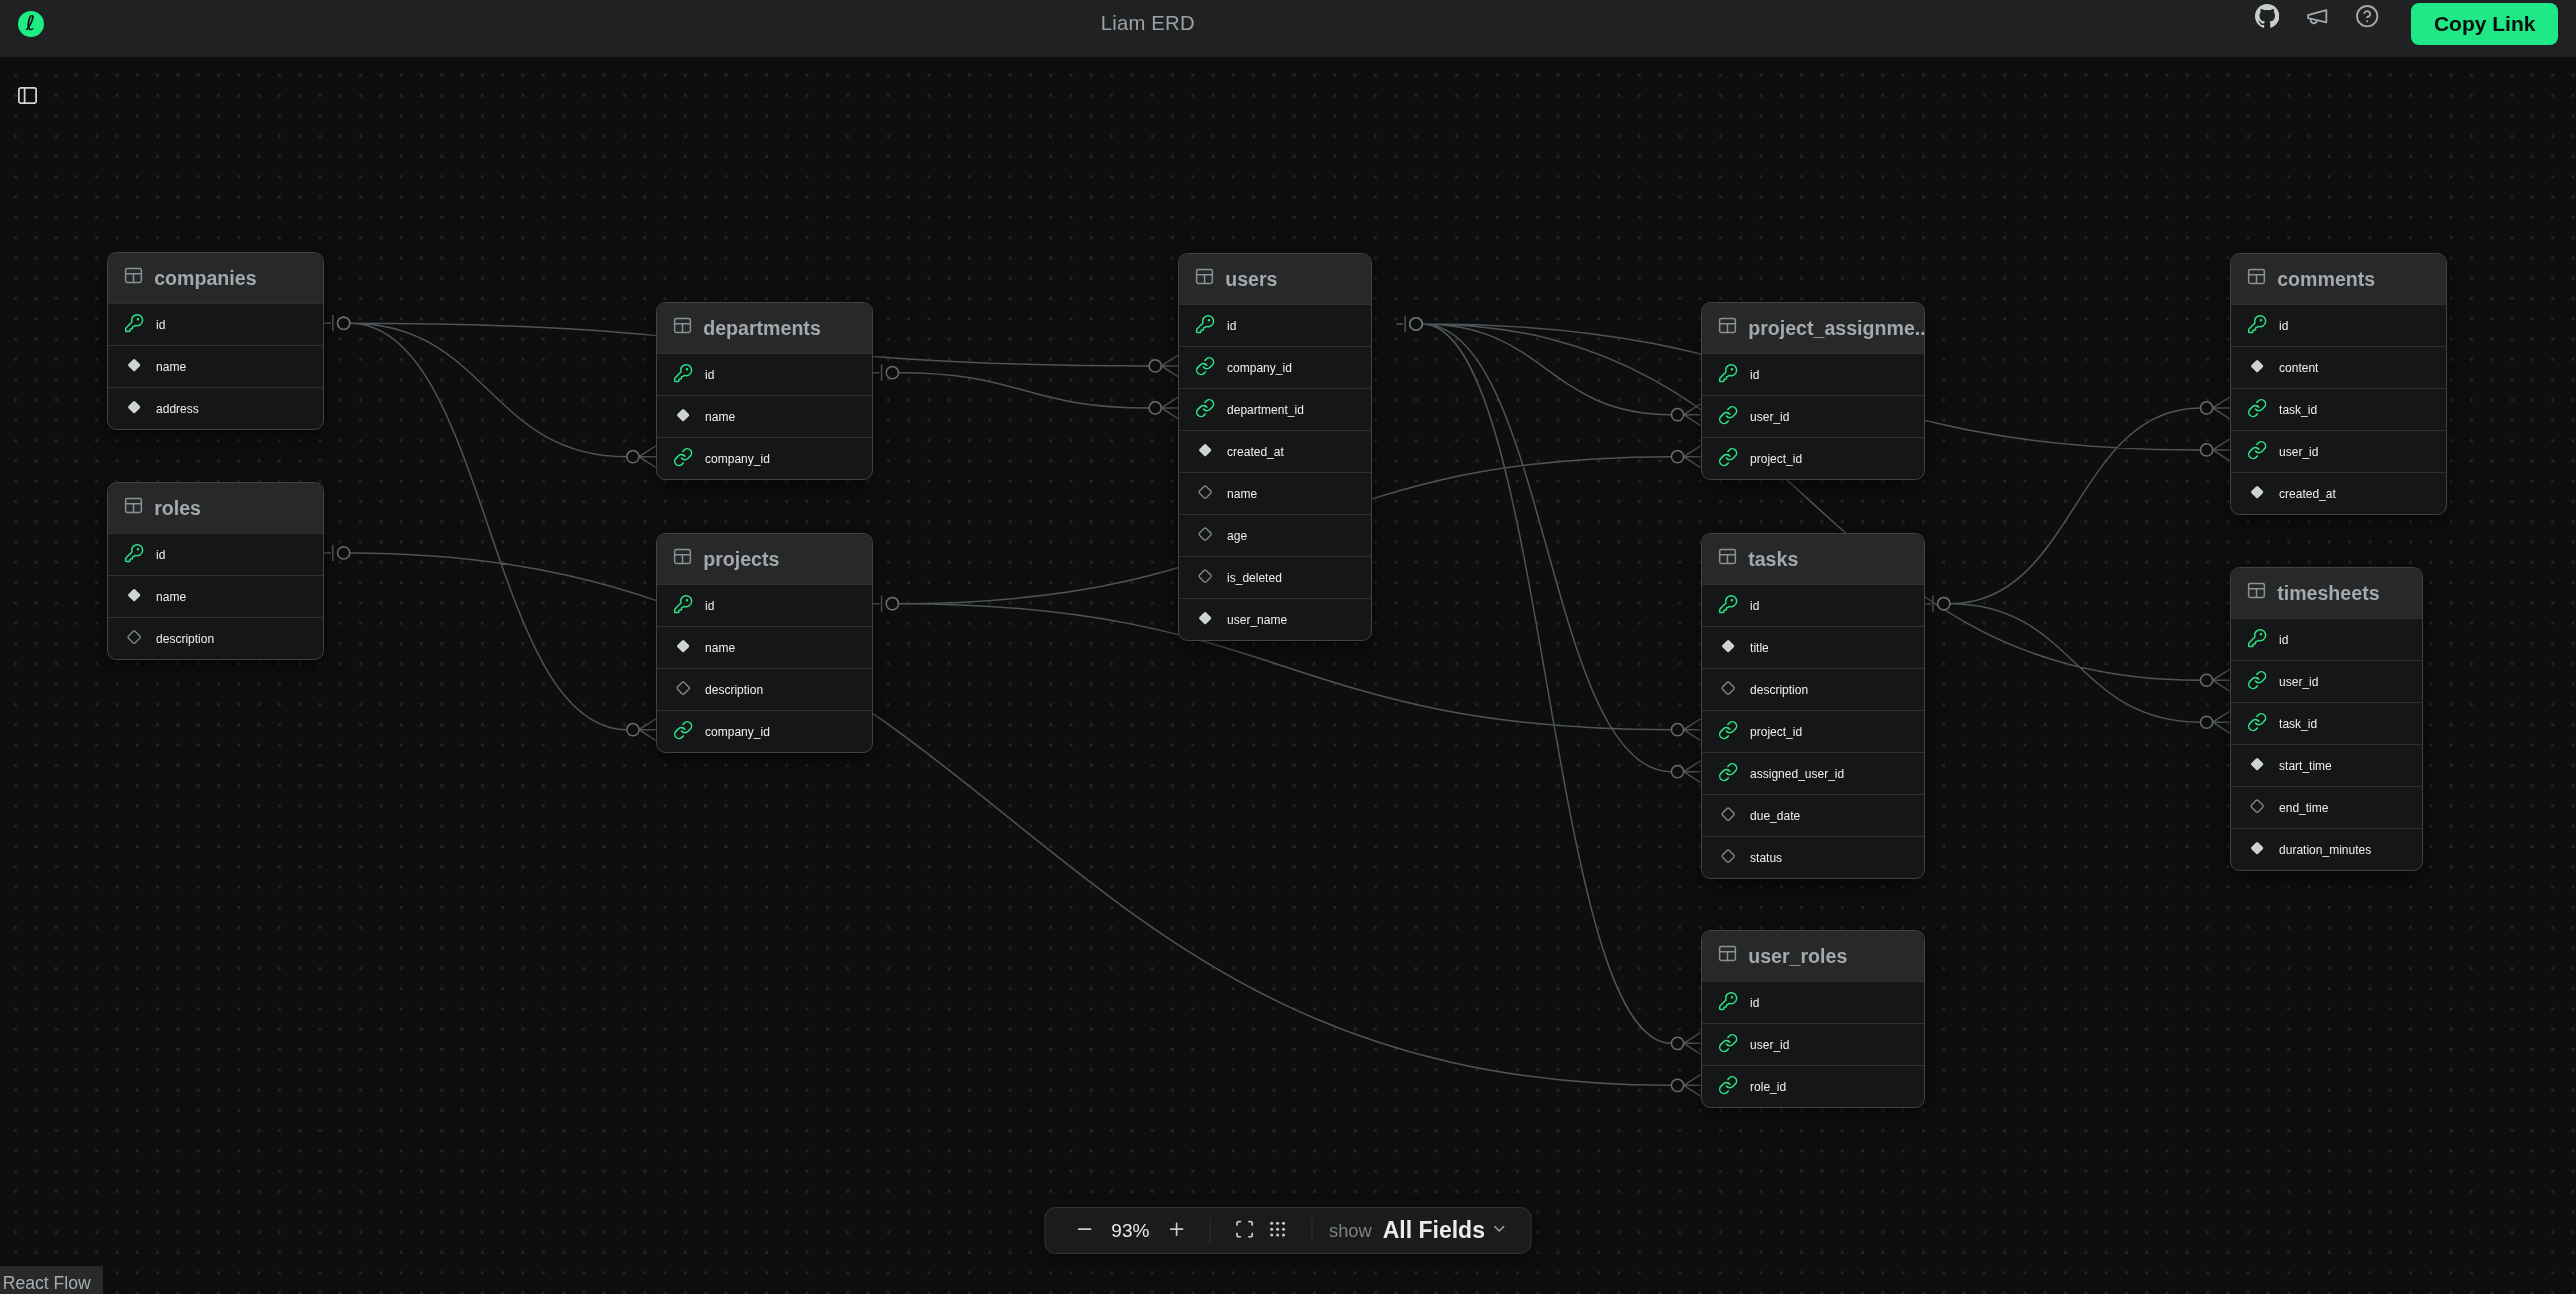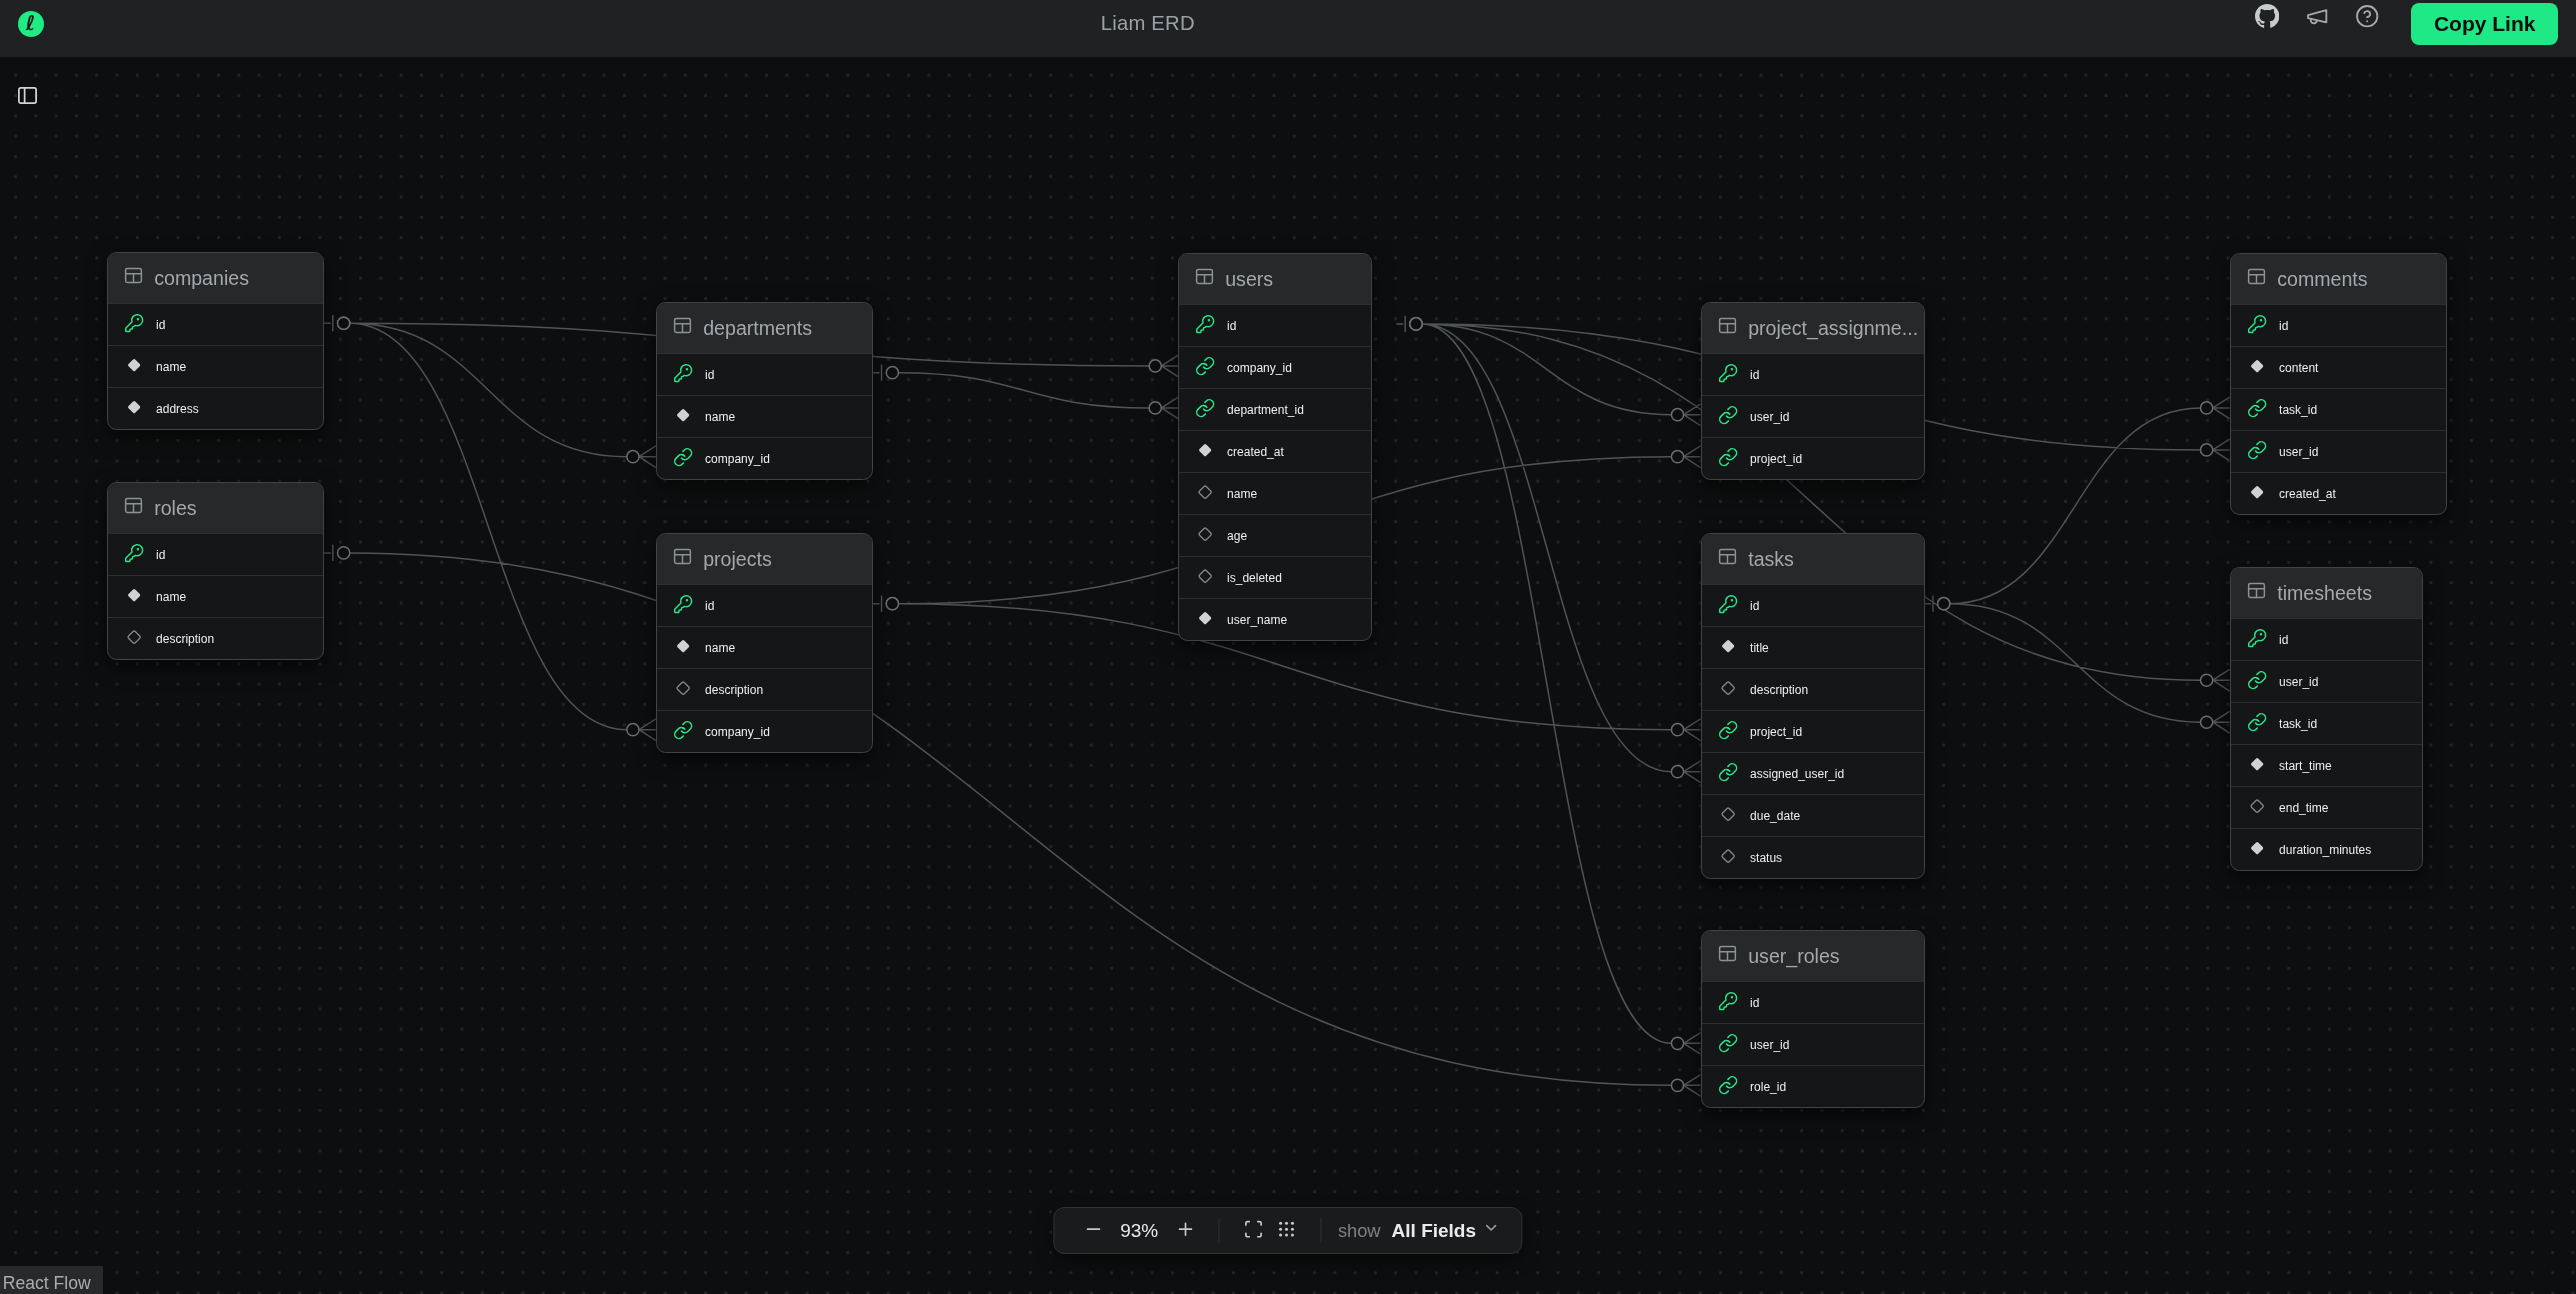--- a/index.html
+++ b/index.html
@@ -36,41 +36,41 @@
   #panel-toggle { position:absolute; left:11px; top:23px; width:33px; height:33px; z-index:20;
                   background:none; border:none; color:#d3d6d7; cursor:pointer;
                   display:flex; align-items:center; justify-content:center; }
   #panel-toggle svg { width:23px; height:23px; }
 
   
   .table-node { position:absolute; z-index:10; background:#141617;
                 border:1.4px solid #404447; border-radius:9.5px; overflow:hidden;
                 box-shadow:0 6.8px 19px rgba(0,0,0,.55); }
   .t-header { height:50px; background:#26282a; display:flex; align-items:center; gap:10.2px;
-              padding:0 15px; color:#a5a9ab; font-size:19.6px; font-weight:400; white-space:nowrap; }
+              padding:0 15px; color:#a5a9ab; font-size:19.6px; font-weight:700; white-space:nowrap; }
   .t-header svg { width:21px; height:21px; color:#8e9294; flex:0 0 auto; }
   .t-row { height:42px; display:flex; align-items:center; gap:11.5px; padding:0 16.3px;
            border-top:1.4px solid #2c2f31; color:#eef0f1; font-size:12px; white-space:nowrap;
            cursor:pointer; }
   .t-row svg { width:20.3px; height:20.3px; flex:0 0 auto; }
   .ic-green { color:#2ae487; }
 
   
   #toolbar { position:absolute; left:50%; transform:translateX(-50%); top:1150px; height:47px;
              z-index:25; background:#191b1c; border:0.7px solid #313436; border-radius:11px;
              display:flex; align-items:center; padding:0 22px;
              box-shadow:0 6.8px 17.6px rgba(0,0,0,.45); }
   .tb-btn { background:none; border:none; color:#c7cacc; cursor:pointer;
             display:flex; align-items:center; justify-content:center; padding:0 6.8px; }
   .tb-btn svg { width:20.3px; height:20.3px; }
   #zoom-level { color:#e8eaeb; font-size:19px; min-width:58px; text-align:center; }
   .tb-divider { width:1.4px; height:24.4px; background:#2e3133; margin:0 16.3px; }
   #show-label { color:#7d8183; font-size:18.3px; margin-right:11px; }
   #fields-filter { display:flex; align-items:center; gap:6px; background:none; border:none;
-                   cursor:pointer; color:#e9ebec; font-size:19px; font-weight:700;
+                   cursor:pointer; color:#e9ebec; font-size:23px; font-weight:700;
                    font-family:"Liberation Sans",sans-serif; }
   #fields-filter svg { width:17.6px; height:17.6px; color:#989c9e; }
 
   #attribution { position:absolute; left:-9.5px; bottom:-6.8px; z-index:25; background:#28292b;
                  color:#a9adaf; font-size:17.6px; padding:6.8px 12.2px; }
 </style>
 </head>
 <body>
 
 <header id="topbar">

